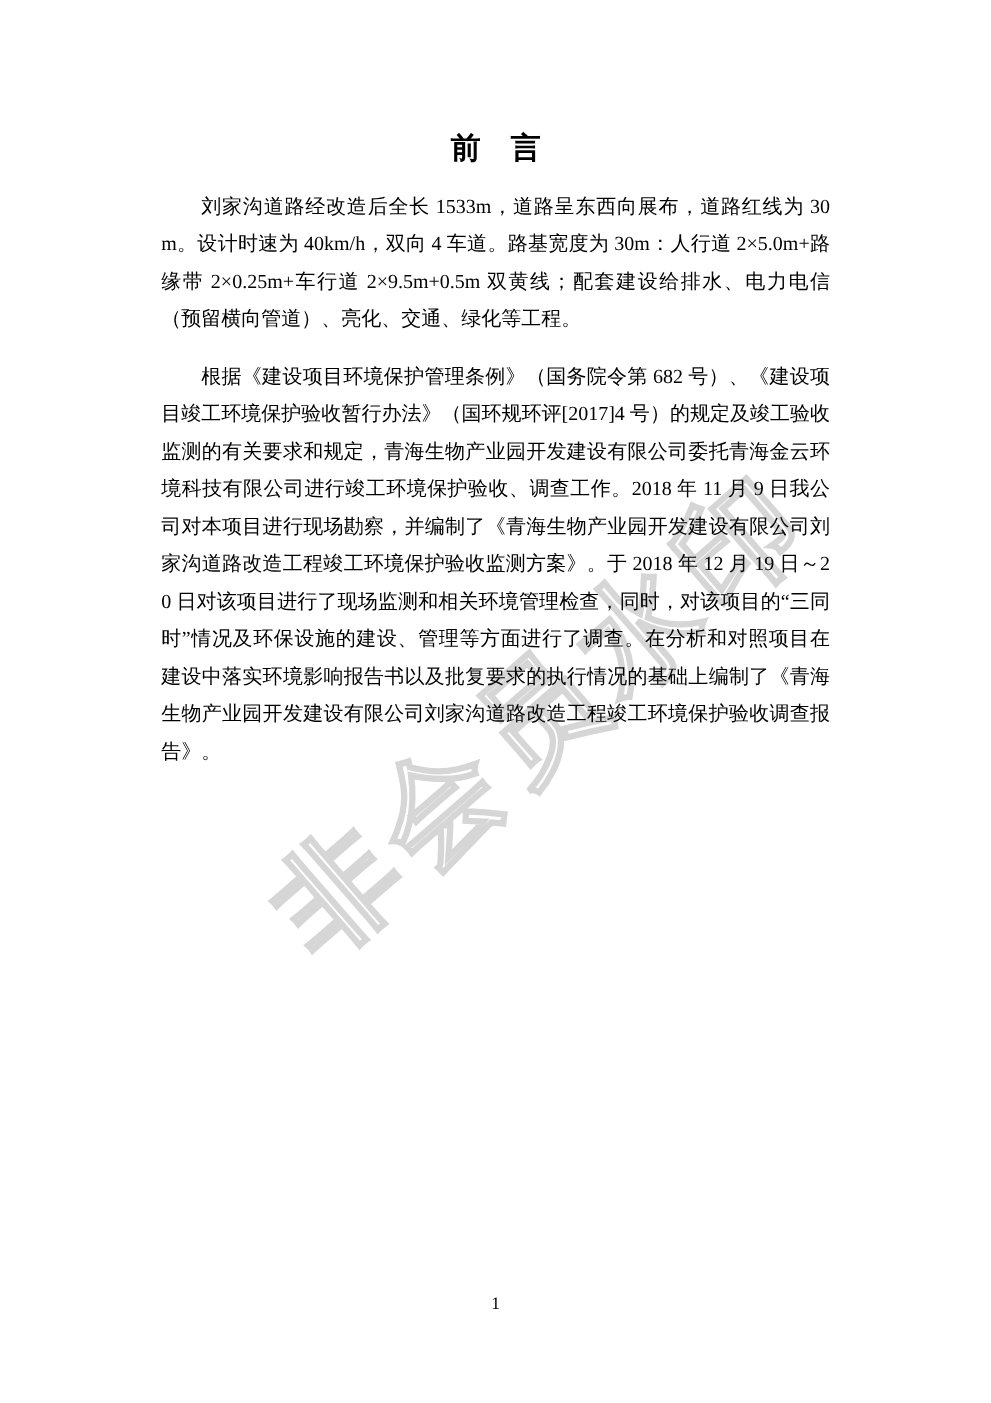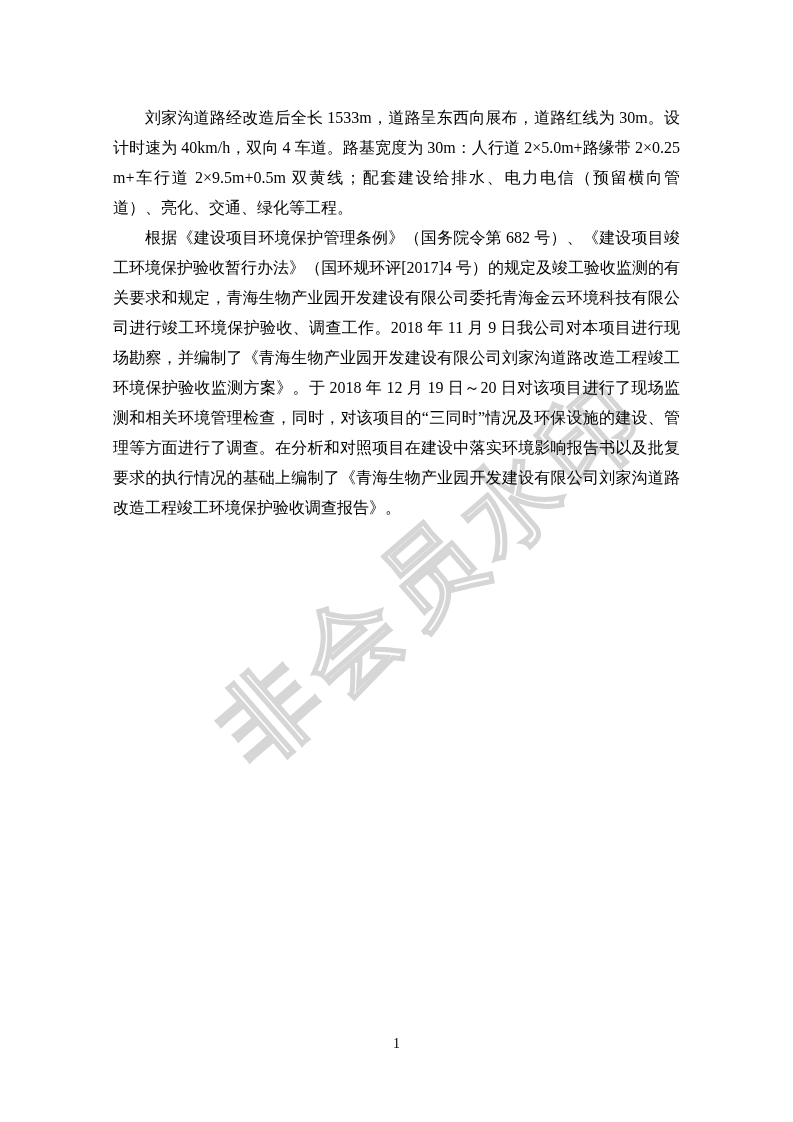--- a/index.html
+++ b/index.html
@@ -44,21 +44,21 @@
   }
   .doc-title {
     margin: 0 0 8px 0;
     font-size: 24px;
     line-height: 32px;
     font-weight: bold;
     text-align: center;
     font-family: "Liberation Serif", "DejaVu Serif", serif;
   }
   .para {
-    margin: 0;
+    margin: 16px;
     font-size: 16px;
     line-height: 30px;
     text-align: justify;
     text-indent: 2em;
     word-break: break-all;
   }
   .page-number {
     position: absolute;
     left: 0;
     top: 1034px;
@@ -70,20 +70,21 @@
   }
 </style>
 </head>
 <body>
 
 <div class="page">
 
   <div class="watermark">非会员水印</div>
 
   <div class="content">
+    <h1 class="doc-title">前　言</h1>
 
     <p class="para">刘家沟道路经改造后全长 1533m，道路呈东西向展布，道路红线为 30m。设计时速为 40km/h，双向 4 车道。路基宽度为 30m：人行道 2×5.0m+路缘带 2×0.25m+车行道 2×9.5m+0.5m 双黄线；配套建设给排水、电力电信（预留横向管道）、亮化、交通、绿化等工程。</p>
 
 
     <p class="para">根据《建设项目环境保护管理条例》（国务院令第 682 号）、《建设项目竣工环境保护验收暂行办法》（国环规环评[2017]4 号）的规定及竣工验收监测的有关要求和规定，青海生物产业园开发建设有限公司委托青海金云环境科技有限公司进行竣工环境保护验收、调查工作。2018 年 11 月 9 日我公司对本项目进行现场勘察，并编制了《青海生物产业园开发建设有限公司刘家沟道路改造工程竣工环境保护验收监测方案》。于 2018 年 12 月 19 日～20 日对该项目进行了现场监测和相关环境管理检查，同时，对该项目的“三同时”情况及环保设施的建设、管理等方面进行了调查。在分析和对照项目在建设中落实环境影响报告书以及批复要求的执行情况的基础上编制了《青海生物产业园开发建设有限公司刘家沟道路改造工程竣工环境保护验收调查报告》。</p>
   </div>
 
   <div class="page-number">1</div>
 
 </div>

